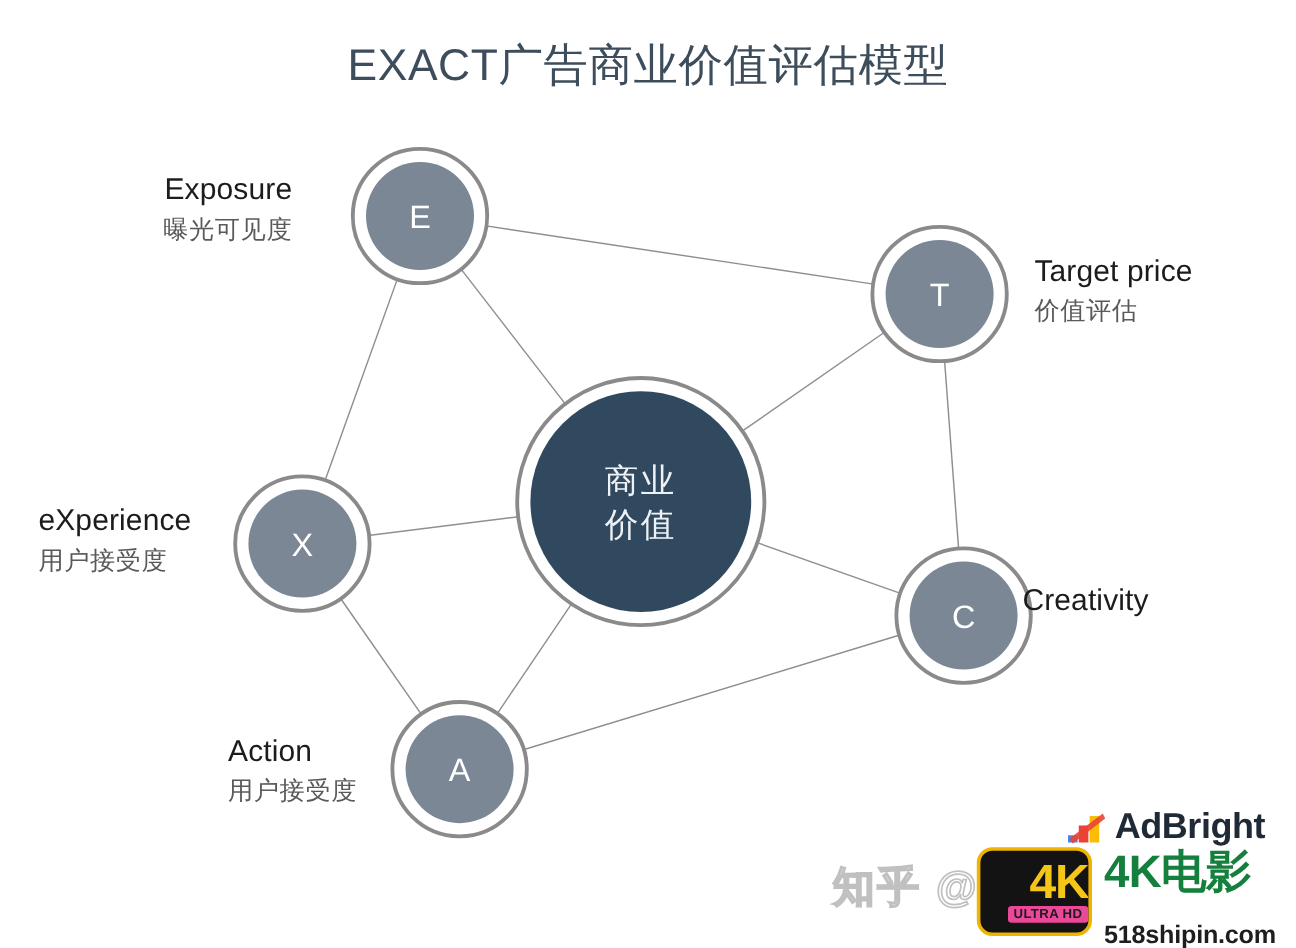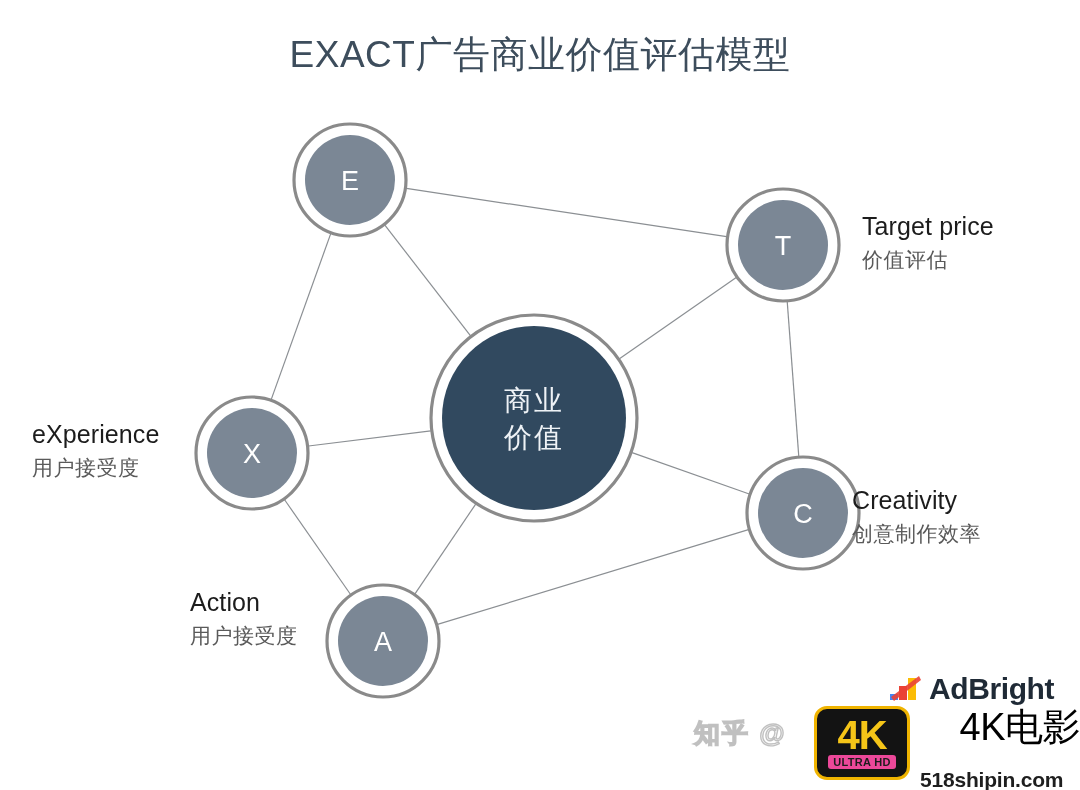--- a/index.html
+++ b/index.html
@@ -100,49 +100,49 @@
     margin-top: 5px;
     letter-spacing: 0.5px;
   }
   .node-label.align-right { text-align: right; }
   .node-label.align-left  { text-align: left; }
 
   .lbl-exposure   { left: 136px;  top: 142px; }
   .lbl-target     { left: 862px;  top: 210px; }
   .lbl-experience { left: 32px;   top: 418px; }
   .lbl-creativity { left: 852px;  top: 484px; }
-  .lbl-action     { left: 190px;  top: 586px; }
+  .lbl-action     { left: 190px;  top: 610px; }
 
   
   .wm-zhihu {
     position: absolute;
     left: 694px;
     top: 716px;
-    font-size: 26px;
+    font-size: 35px;
     font-weight: 700;
     color: rgba(255,255,255,0.05);
     -webkit-text-stroke: 1.4px rgba(140,140,140,0.55);
     letter-spacing: 2px;
     white-space: nowrap;
     pointer-events: none;
   }
 
   .wm-4k-badge {
     position: absolute;
     left: 814px;
     top: 706px;
     width: 96px;
     height: 74px;
     background: #131313;
     border: 3px solid #f0b400;
     border-radius: 13px;
     box-sizing: border-box;
     display: flex;
     flex-direction: column;
-    align-items: center;
+    align-items: flex-end;
     justify-content: center;
     overflow: hidden;
   }
   .wm-4k-badge .big {
     font-size: 40px;
     font-weight: 700;
     color: #f5c518;
     line-height: 0.92;
     letter-spacing: -1px;
   }
@@ -160,43 +160,42 @@
 
   .wm-site {
     position: absolute;
     left: 920px;
     top: 708px;
     width: 160px;
   }
   .wm-site .brand {
     display: block;
     font-size: 38px;
-    font-weight: 400;
-    color: #000000;
+    font-weight: 700;
+    color: #15803d;
     line-height: 1;
     letter-spacing: -0.5px;
     white-space: nowrap;
-    text-align: right;
   }
   .wm-site .domain {
     display: block;
     margin-top: 22px;
     font-size: 21px;
     font-weight: 700;
     color: #1e1e1e;
     letter-spacing: -0.2px;
     white-space: nowrap;
   }
 
   .wm-adbright {
     position: absolute;
     left: 888px;
     top: 672px;
     display: flex;
-    align-items: center;
+    align-items: flex-end;
     gap: 7px;
     pointer-events: none;
   }
   .wm-adbright .ab-text {
     font-size: 30px;
     font-weight: 700;
     color: #1f2a36;
     letter-spacing: -0.4px;
     white-space: nowrap;
   }
@@ -254,34 +253,37 @@
         </g>
         <g>
           <circle cx="534" cy="418" r="101.4" class="node-gap" fill="#ffffff"></circle>
           <circle cx="534" cy="418" r="103" class="node-ring" fill="none" stroke="#8a8a8a"></circle>
           <circle cx="534" cy="418" r="92" class="node-core" fill="#31495f"></circle>
           <text class="center-label" x="534" y="418"><tspan x="534" dy="-8">商业</tspan><tspan x="534" dy="37">价值</tspan></text>
         </g>
       </g>
   </svg>
 
+  <div class="node-label align-right lbl-exposure">
+    <span class="en">Exposure</span>
+    <span class="cn">曝光可见度</span>
+  </div>
 
   <div class="node-label align-left lbl-target">
     <span class="en">Target price</span>
     <span class="cn">价值评估</span>
   </div>
 
   <div class="node-label align-left lbl-experience">
     <span class="en">eXperience</span>
     <span class="cn">用户接受度</span>
   </div>
 
   <div class="node-label align-left lbl-creativity">
     <span class="en">Creativity</span>
-    <span class="cn">创意制作效率</span>
   </div>
 
   <div class="node-label align-left lbl-action">
     <span class="en">Action</span>
     <span class="cn">用户接受度</span>
   </div>
 
   <div class="wm-zhihu">知乎 @</div>
 
   <div class="wm-adbright">

